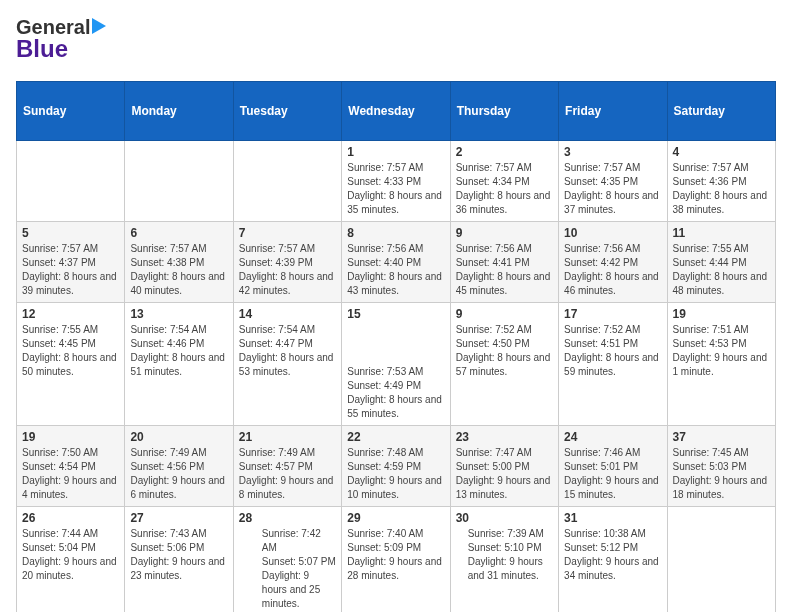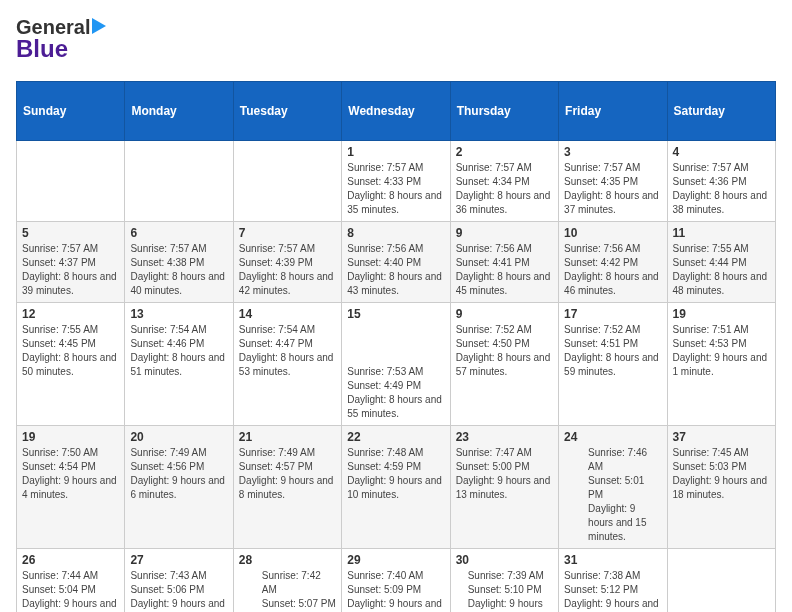--- a/index.html
+++ b/index.html
@@ -262,21 +262,21 @@
 Daylight: 9 hours and 10 minutes.</div>
         </td>
         <td>
           <span class="day-number">23</span>
           <div class="day-info" style="white-space: pre-line;">Sunrise: 7:47 AM
 Sunset: 5:00 PM
 Daylight: 9 hours and 13 minutes.</div>
         </td>
         <td>
           <span class="day-number">24</span>
-          <div class="day-info" style="white-space: pre-line; margin-left: 24px;">Sunrise: 7:46 AM
+          <div class="day-info" style="white-space: pre-line;">Sunrise: 7:46 AM
 Sunset: 5:01 PM
 Daylight: 9 hours and 15 minutes.</div>
         </td>
         <td>
           <span class="day-number">37</span>
           <div class="day-info" style="white-space: pre-line;">Sunrise: 7:45 AM
 Sunset: 5:03 PM
 Daylight: 9 hours and 18 minutes.</div>
         </td>
       </tr>
@@ -306,20 +306,20 @@
 Daylight: 9 hours and 28 minutes.</div>
         </td>
         <td>
           <span class="day-number">30</span>
           <div class="day-info" style="white-space: pre-line; margin-left: 12px;">Sunrise: 7:39 AM
 Sunset: 5:10 PM
 Daylight: 9 hours and 31 minutes.</div>
         </td>
         <td>
           <span class="day-number">31</span>
-          <div class="day-info" style="white-space: pre-line;">Sunrise: 7:38 AM
+          <div class="day-info" style="white-space: pre-line;">Sunrise: 10:38 AM
 Sunset: 5:12 PM
 Daylight: 9 hours and 34 minutes.</div>
         </td>
         <td class="empty-cell"></td>
       </tr>
     </tbody>
 </table>
 
 </body></html>

